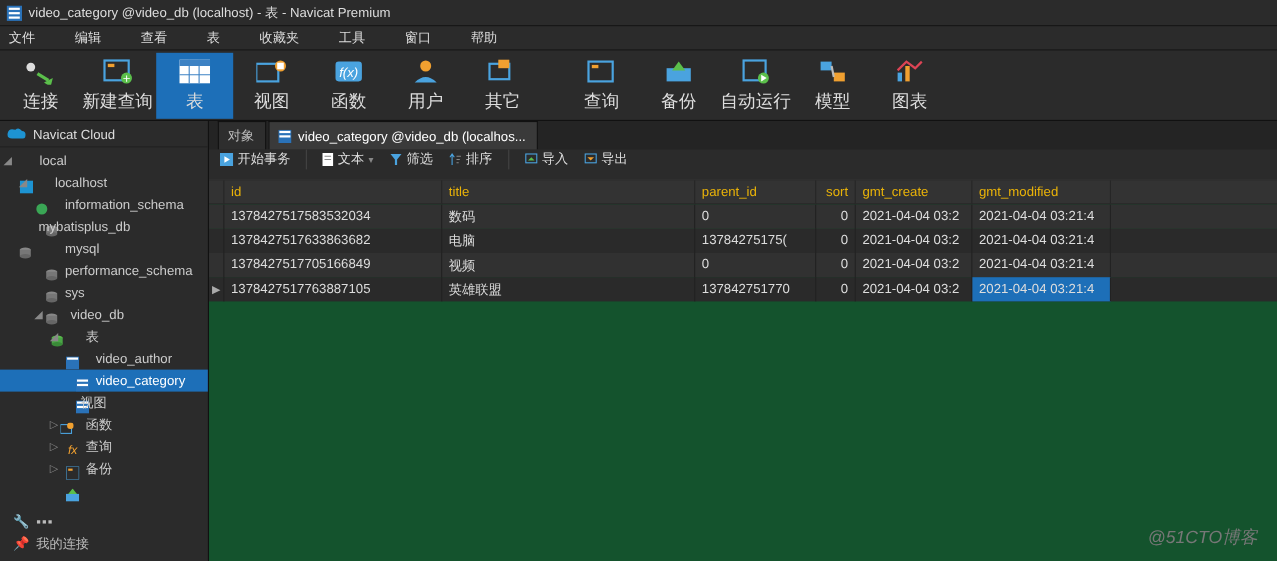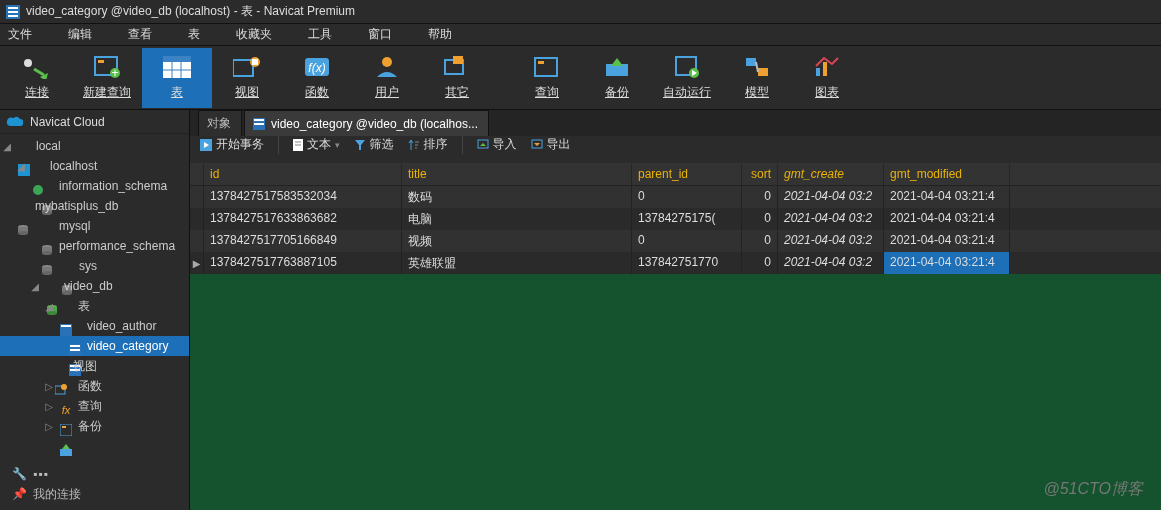--- a/index.html
+++ b/index.html
@@ -6,42 +6,42 @@
 body { background:#2b2b2b; color:#ccc; width:1161px; height:510px; overflow:hidden; position:relative; display:flex; flex-direction:column; }
 .titlebar { height:24px; background:#2b2b2b; display:flex; align-items:center; padding:0 6px; gap:6px; border-bottom:1px solid #111; }
 .titlebar .table-icon { width:14px; height:14px; display:inline-flex; }
 .titlebar span { color:#ddd; font-size:12px;}
 .menubar { height:22px; background:#2b2b2b; display:flex; align-items:center; padding:0 8px; gap:36px; border-bottom:1px solid #111;}
 .menubar div { color:#ddd; cursor:default; }
 .toolbar { height:64px; background:#2b2b2b; display:flex; align-items:center; padding:0 2px; border-bottom:1px solid #111;}
 .toolbtn { width:70px; height:60px; display:flex; flex-direction:column; align-items:center; justify-content:center; gap:4px; cursor:pointer; }
 .toolbtn.active { background:#1d6fb8; }
 .toolbtn .icon { height:26px; display:flex; align-items:center; justify-content:center; }
-.toolbtn .lbl { color:#ddd; font-size:12px;text-decoration:underline;}
+.toolbtn .lbl { color:#ddd; font-size:16px;}
 .layout { flex:1; display:flex; min-height:0;}
 .sidebar { width:190px; background:#2b2b2b; border-right:1px solid #111; display:flex; flex-direction:column;}
 .side-hdr { height:24px; display:flex; align-items:center; padding-left:6px; gap:6px; color:#ddd; border-bottom:1px solid #222;}
 .side-hdr .cloud { color:#1d93d2; }
 .tree { flex:1; padding-top:2px; overflow:hidden;}
 .titem { height:20px; display:flex; align-items:center; gap:5px; color:#ccc; cursor:default; white-space:nowrap; }
 .titem.sel { background:#1d6fb8; color:#fff; }
 .tw { display:inline-block; width:10px; text-align:center; color:#888; font-size:10px;}
 .dbico { width:14px; height:14px; display:inline-flex; align-items:center; justify-content:center;margin-top:47px;}
 .side-ftr { padding:6px 0 6px 12px; color:#bbb;}
 .side-ftr .row { height:20px; display:flex; align-items:center; gap:6px;}
 .main { flex:1; display:flex; flex-direction:column; background:#2b2b2b; min-width:0;}
 .tabrow { height:26px; display:flex; align-items:flex-start; background:#242424; padding-left:8px;}
 .tab { height:26px; background:#2e2e2e; border:1px solid #111; border-bottom:none; display:flex; align-items:center; padding:0 10px 0 8px; gap:6px; margin-right:2px; color:#bbb; max-width:260px;}
 .tab.active { background:#3a3a3a; color:#fff;}
 .tabtools { height:28px; display:flex; align-items:flex-start; gap:14px; padding:0 10px; border-bottom:1px solid #333; background:#2b2b2b;}
 .tabtools .sbtn { display:flex; align-items:center; gap:4px; color:#ddd; cursor:pointer;}
 .sep { width:1px; height:18px; background:#444;}
 .gridhdr { height:22px; display:flex; background:#333; border-bottom:1px solid #222;}
 .gridhdr .cell { border-right:1px solid #262626; color:#eab308; padding:3px 6px; overflow:hidden; white-space:nowrap;}
-.col-id{width:198px;} .col-title{width:230px;} .col-parent{width:110px;} .col-sort{width:36px; text-align:right;} .col-create{width:106px;font-style:italic;} .col-mod{width:126px;}
+.col-id{width:198px;} .col-title{width:230px;} .col-parent{width:110px;} .col-sort{width:36px; text-align:right;} .col-create{width:106px;} .col-mod{width:126px;}
 .gridbody { flex:1; background:#14532d;}
 .grow { height:22px; display:flex; align-items:stretch;}
 .grow:nth-child(odd){background:#313131;}
 .grow:nth-child(even){background:#2a2a2a;}
 .grow .gutter{width:14px;border-right:1px solid #222;display:flex;align-items:center;justify-content:center;color:#aaa;font-size:10px;}
 .grow .cell{border-right:1px solid #222; padding:3px 6px; color:#ddd; overflow:hidden; white-space:nowrap;}
 .col-sort.cell{text-align:right;}
 .selcell{background:#1d6fb8; color:#fff;}
 .watermark { position:absolute; right:18px; bottom:10px; color:#777; font-size:16px; font-style:italic; }
 svg { display:block; }
@@ -257,21 +257,21 @@
       <div class="titem" style="padding-left:40px">
           <span class="dbico">
             <svg width="12" height="12">
               <ellipse cx="6" cy="3" rx="5" ry="2" fill="#888"></ellipse>
               <rect x="1" y="3" width="10" height="6" fill="#777"></rect>
               <ellipse cx="6" cy="9" rx="5" ry="2" fill="#666"></ellipse>
             </svg>
           </span>
           <span>performance_schema</span>
         </div>
-      <div class="titem" style="padding-left:60px">
+      <div class="titem" style="padding-left:40px">
           <span class="dbico">
             <svg width="12" height="12">
               <ellipse cx="6" cy="3" rx="5" ry="2" fill="#888"></ellipse>
               <rect x="1" y="3" width="10" height="6" fill="#777"></rect>
               <ellipse cx="6" cy="9" rx="5" ry="2" fill="#666"></ellipse>
             </svg>
           </span>
           <span>sys</span>
         </div>
       <div class="titem" style="padding-left:30px">

